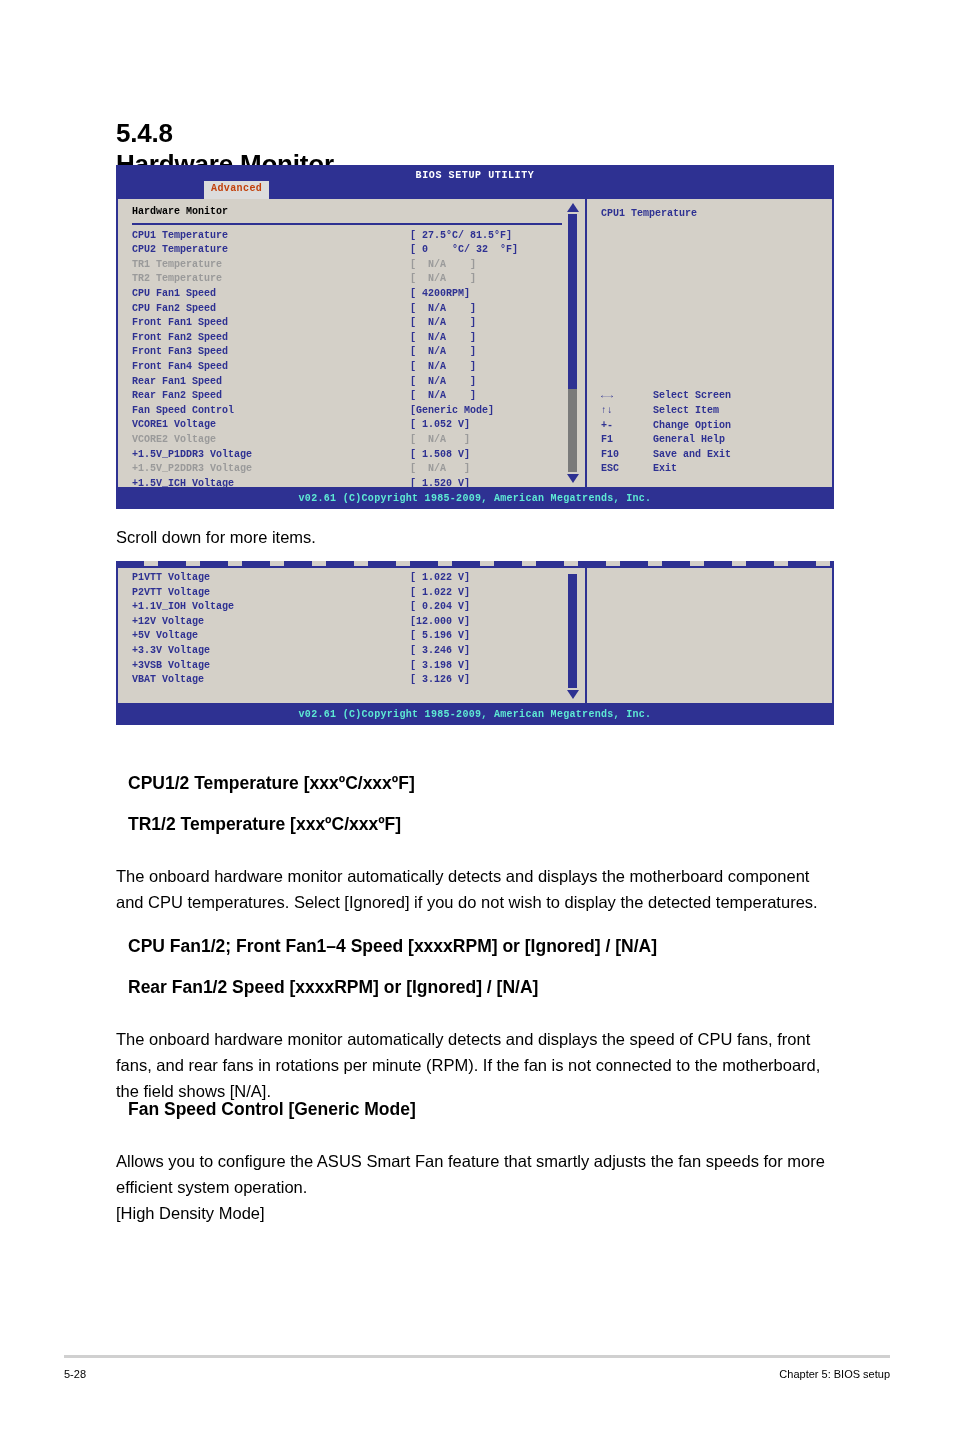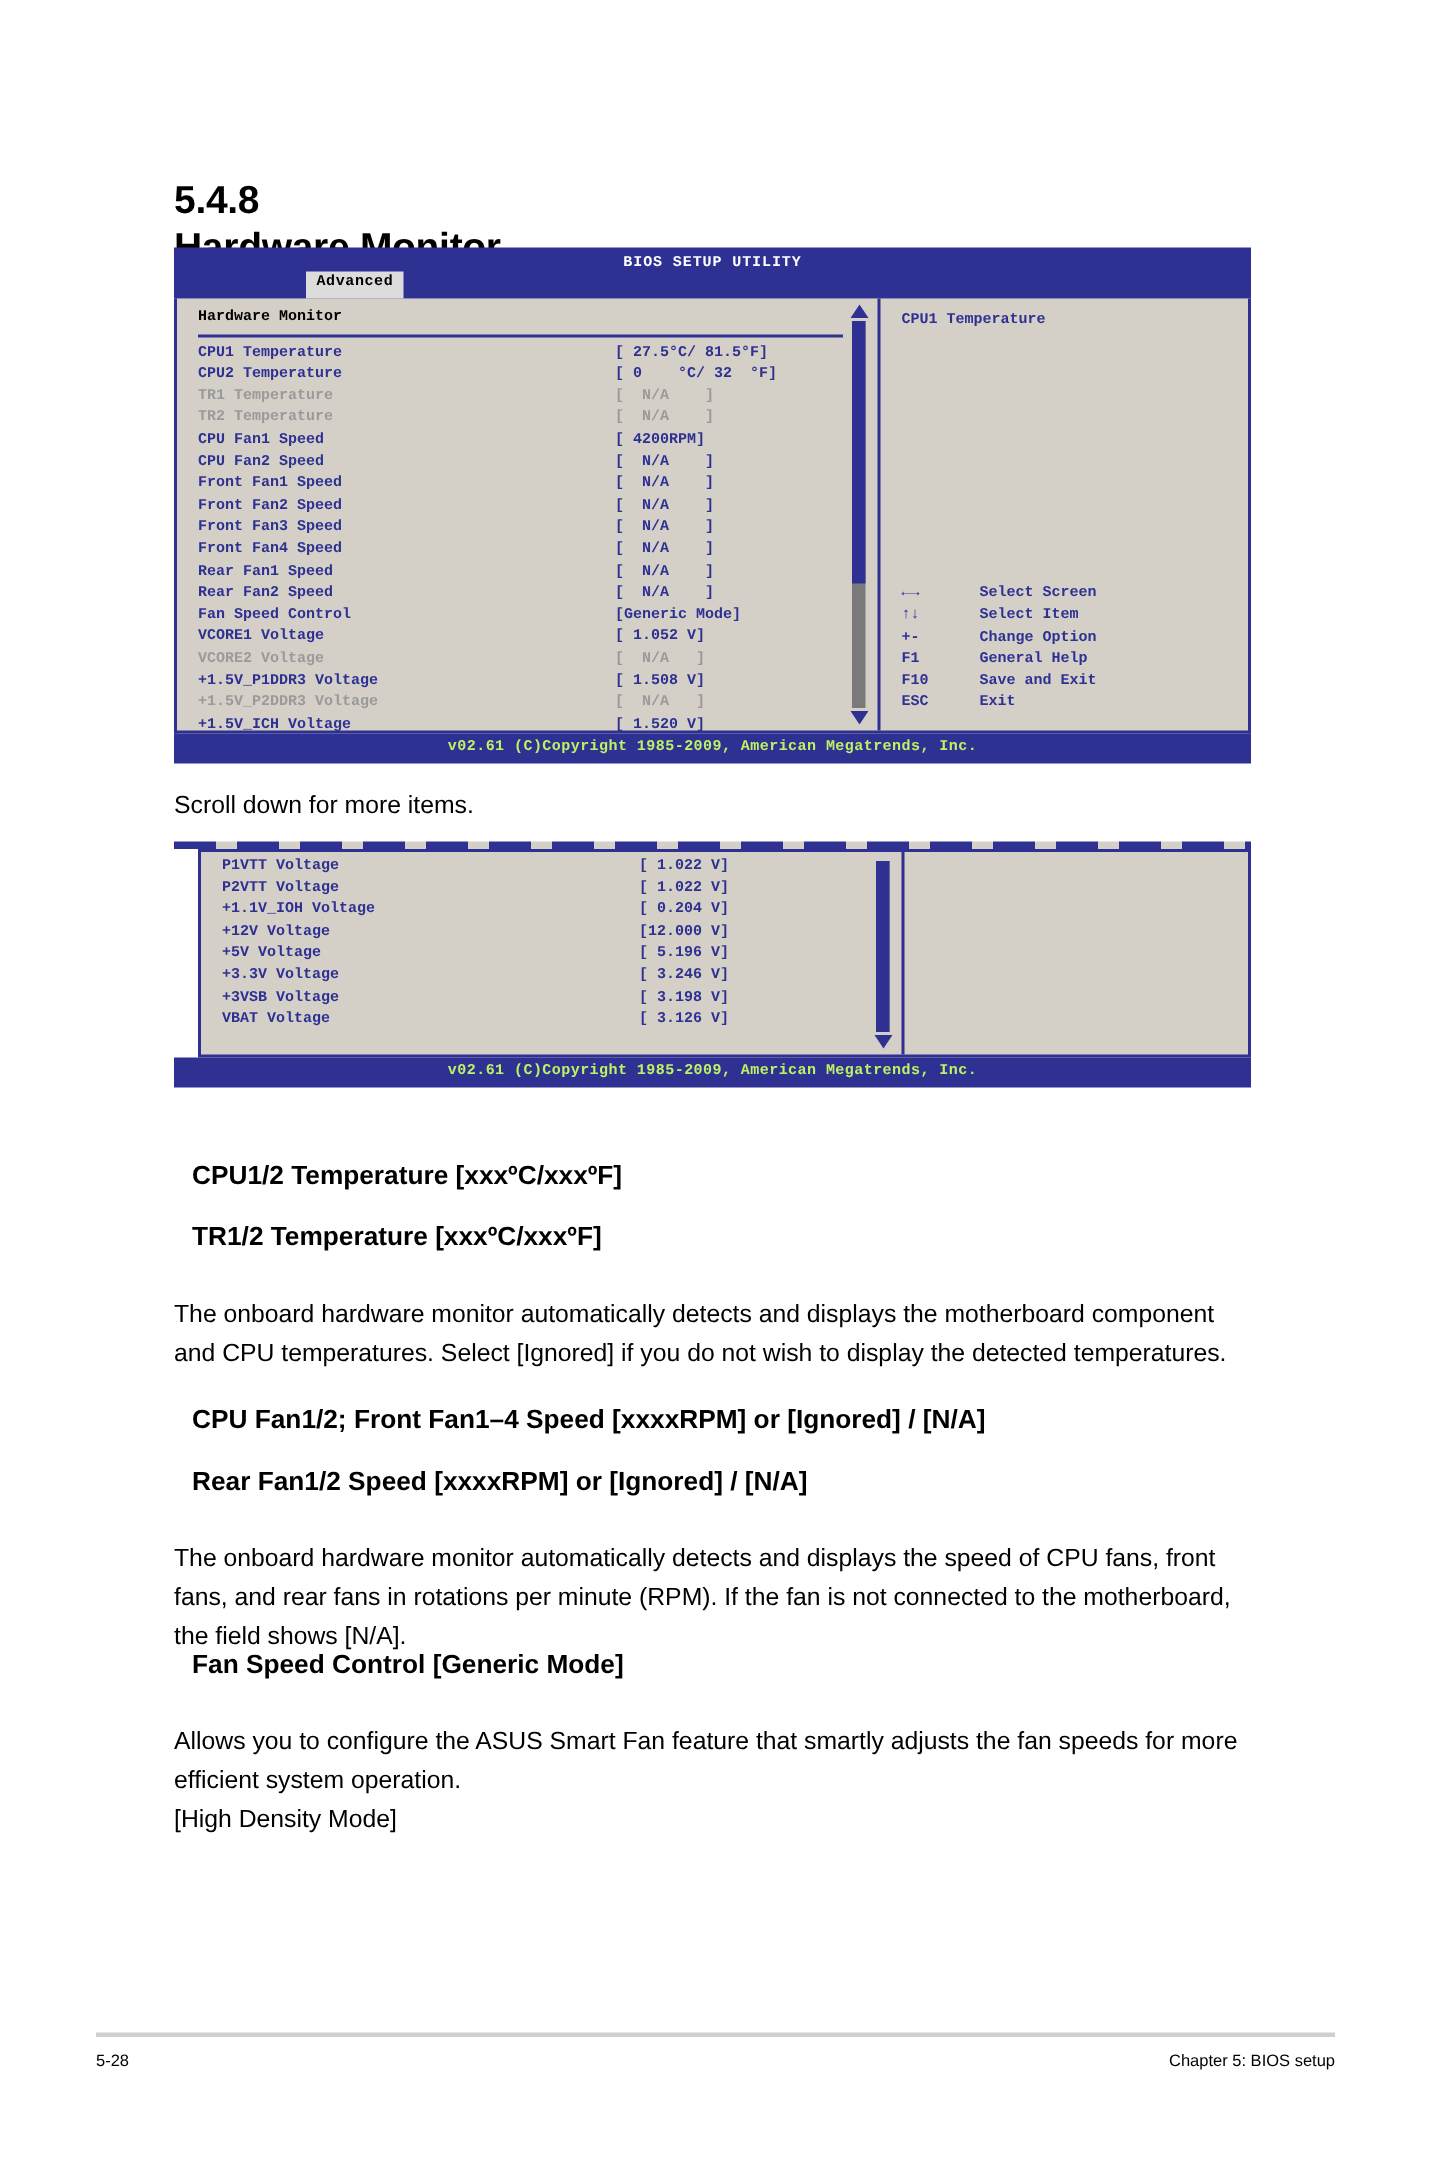--- a/index.html
+++ b/index.html
@@ -57,42 +57,42 @@
     letter-spacing: 0.6px;
   }
   .tabrow {
     position: absolute;
     left: 88px;
     bottom: 0;
     display: flex;
   }
   .tab {
     background: #dcdcdc;
-    color: #000000;
+    color: #c2410c;
     padding: 1px 7px 2px 7px;
     letter-spacing: 0.4px;
   }
 
   .dashed-top {
     height: 5px;
     background: repeating-linear-gradient(
         to right,
         #2e3192 0px, #2e3192 28px,
         #d4d0c8 28px, #d4d0c8 42px);
   }
 
   .body-area {
     background: #d4d0c8;
     border: 2px solid #2e3192;
     border-top: none;
     display: flex;
     box-sizing: border-box;
   }
   .bios.first .body-area { height: 290px; }
-  .bios.second .body-area { height: 139px; border-top: 2px solid #2e3192; margin-left: 16px; }
+  .bios.second .body-area { height: 139px; border-top: 2px solid #2e3192; }
 
   .left-pane {
     position: relative;
     box-sizing: border-box;
     padding: 6px 0 0 14px;
     flex: 0 0 469px;
     border-right: 2px solid #2e3192;
   }
   .bios.second .left-pane { padding-top: 3px; }
 
@@ -167,21 +167,21 @@
   .key-row {
     display: flex;
     height: 14.6px;
     color: #2e3192;
   }
   .key-row .k { width: 52px; white-space: pre; }
   .key-row .d { white-space: pre; }
 
   .copyright {
     background: #2e3192;
-    color: #bef264;
+    color: #5eead4;
     height: 20px;
     line-height: 19px;
     text-align: center;
     letter-spacing: 0.3px;
     font-family: Liberation Mono, monospace;
   }
 
   
   .note {
     position: absolute;

